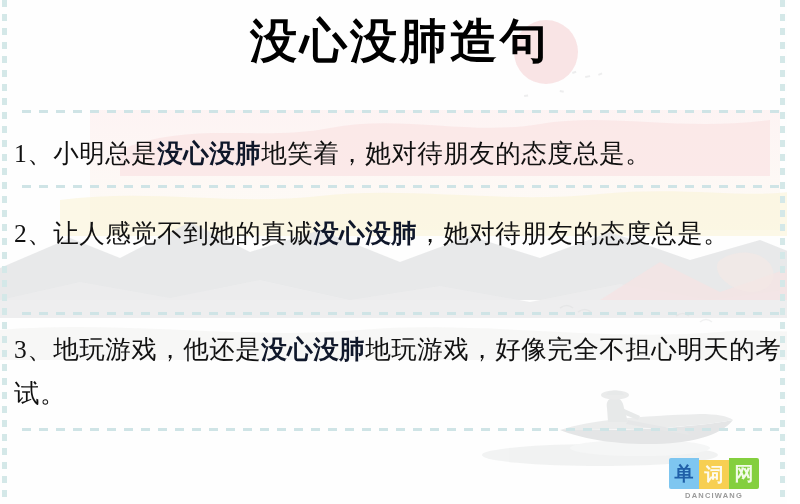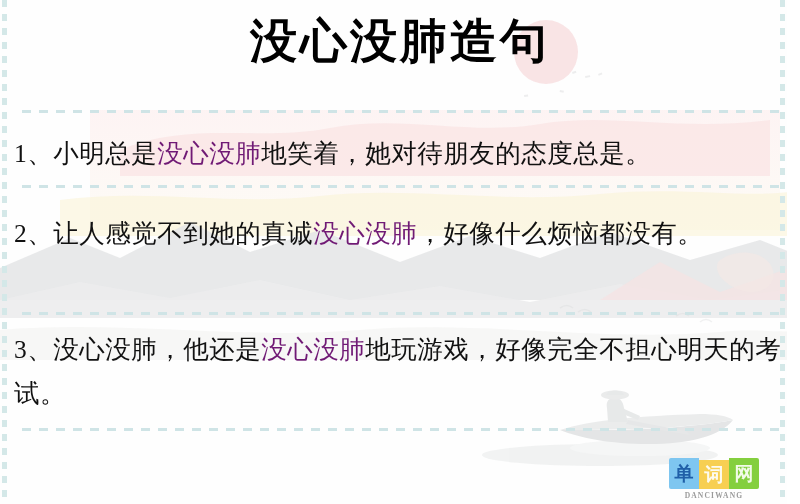--- a/index.html
+++ b/index.html
@@ -83,21 +83,21 @@
     position: absolute;
     left: 14px;
     width: 772px;
     font-family: "Liberation Serif", "DejaVu Serif", serif;
     font-size: 25.5px;
     line-height: 44px;
     color: #111111;
     letter-spacing: 0.5px;
     text-align: left;
   }
-  .kw { color: #701a75; font-weight: normal; }
+  .kw { color: #0f172a; font-weight: bold; }
 
   
   .logo {
     position: absolute;
     right: 17px;
     bottom: 4px;
     width: 112px;
     z-index: 8;
     text-align: center;
   }
@@ -116,21 +116,21 @@
     font-family: "Liberation Sans", "DejaVu Sans", sans-serif;
     font-weight: bold;
     font-size: 19px;
     line-height: 1;
   }
   .tile-a { background: #7ec6f0; color: #1f5fa8; border-radius: 2px 0 0 2px; }
   .tile-b { background: #f7cf52; color: #fdfbf0; height: 29px; }
   .tile-c { background: #84cf3e; color: #f2fbe8; border-radius: 0 2px 2px 0; }
   .logo-sub {
     margin-top: 2px;
-    font-family: Liberation Serif, serif;
+    font-family: Liberation Sans, sans-serif;
     font-size: 7.5px;
     letter-spacing: 1.2px;
     color: #9a9a9a;
     font-weight: bold;
   }
 </style>
 </head>
 <body>
 
 <div id="page">
@@ -219,25 +219,25 @@
   <div class="hsep" style="top:312px;"></div>
   <div class="hsep" style="top:428px;"></div>
 
   <div class="sentences">
 
     <div class="sentence" style="top:132px;">
       <span>1、</span><span>小明总是</span><span class="kw">没心没肺</span><span>地笑着，她对待朋友的态度总是。</span>
     </div>
 
     <div class="sentence" style="top:212px;">
-      <span>2、</span><span>让人感觉不到她的真诚</span><span class="kw">没心没肺</span><span>，好像什么烦恼都没有。</span>
+      <span>2、</span><span>让人感觉不到她的真诚</span><span class="kw">没心没肺</span><span>，她对待朋友的态度总是。</span>
     </div>
 
     <div class="sentence" style="top:328px;">
-      <span>3、</span><span>没心没肺，他还是</span><span class="kw">没心没肺</span><span>地玩游戏，好像完全不担心明天的考试。</span>
+      <span>3、</span><span>地玩游戏，他还是</span><span class="kw">没心没肺</span><span>地玩游戏，好像完全不担心明天的考试。</span>
     </div>
 
   </div>
 
   <div class="logo">
     <div class="logo-tiles">
       <div class="tile tile-a">单</div>
       <div class="tile tile-b">词</div>
       <div class="tile tile-c">网</div>
     </div>

